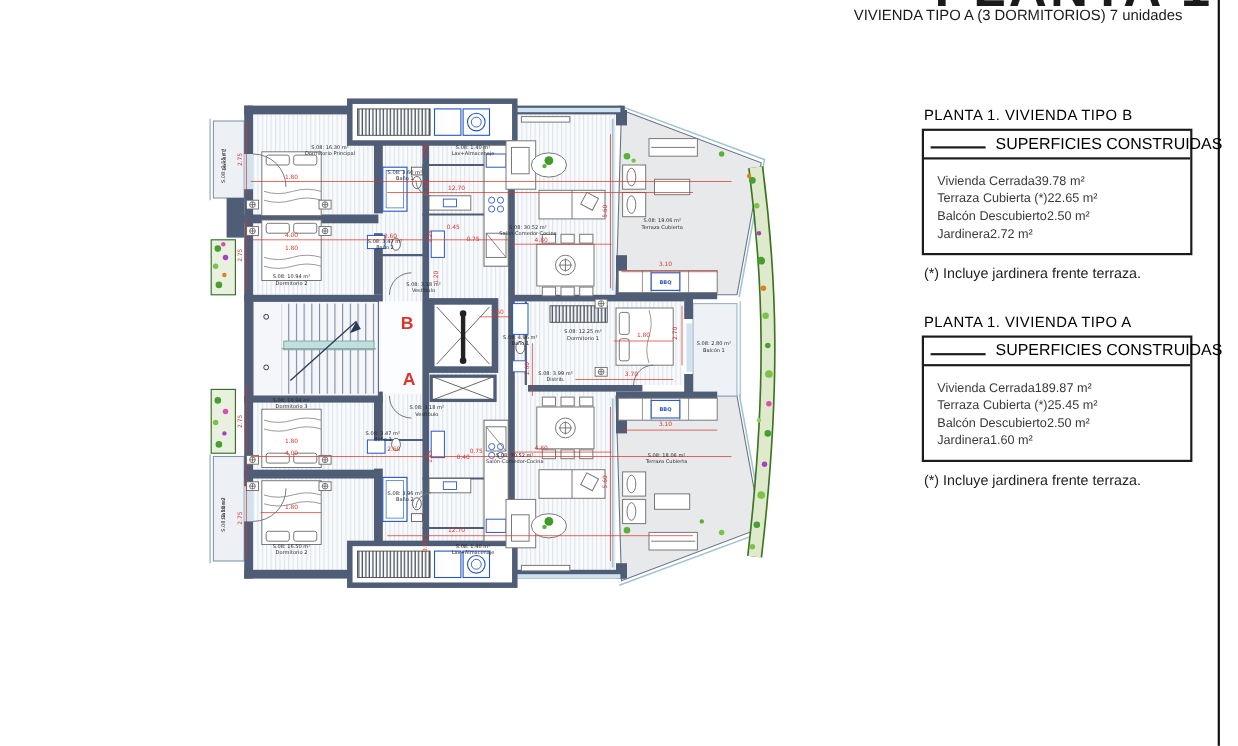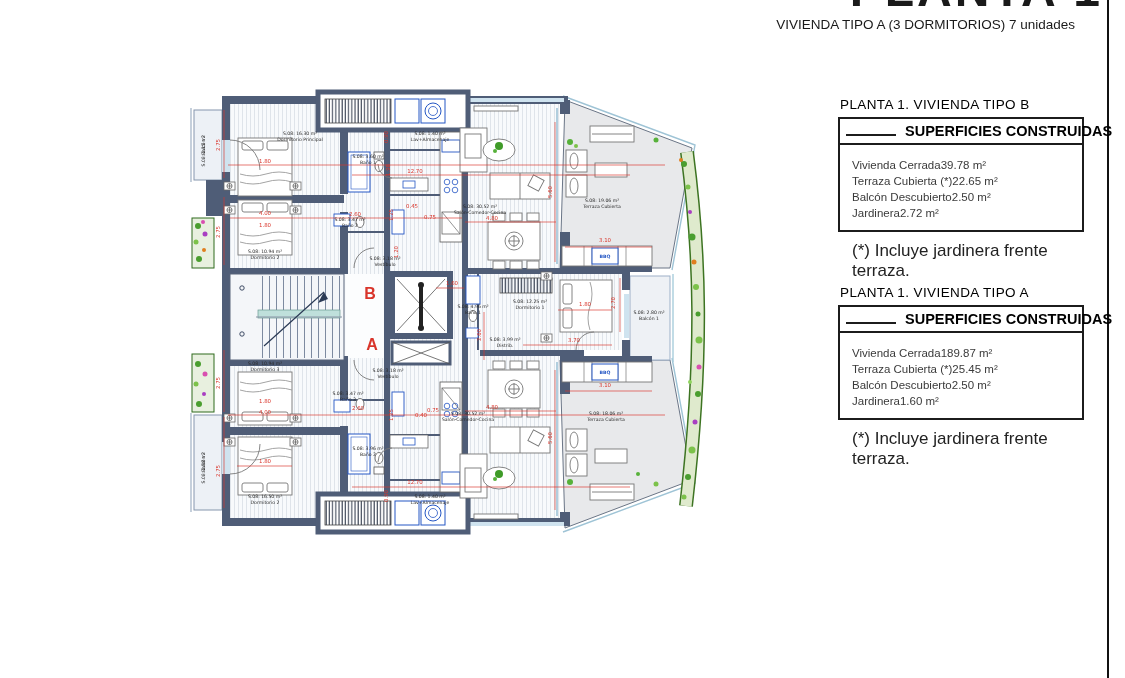--- a/index.html
+++ b/index.html
@@ -1,34 +1,34 @@
 <!DOCTYPE html>
 <html><head>
 <meta charset="utf-8">
 <style>
   html,body{margin:0;padding:0;}
   body{width:1125px;height:678px;overflow:hidden;background:#ffffff;position:relative;
        font-family:"Liberation Sans",sans-serif;color:#111;}
   
   .big-title{position:absolute;top:-38px;right:22px;font-size:48px;font-weight:bold;
              letter-spacing:3px;color:#1a1a1a;white-space:nowrap;}
-  .subtitles{position:absolute;top:17px;right:50px;text-align:center;font-size:13.5px;
+  .subtitles{position:absolute;top:6px;right:50px;text-align:center;font-size:13.5px;
              line-height:15px;color:#1a1a1a;}
   .sheet-line{position:absolute;left:1107px;top:0;width:2px;height:678px;background:#111;}
   
   .panel{position:absolute;left:838px;width:246px;}
   .panel-title{font-size:13.5px;letter-spacing:.4px;color:#000;margin:0 0 5px 2px;white-space:nowrap;}
   .box{border:2px solid #1c1c1c;background:#fff;}
-  .box-title{font-weight:bold;font-size:14.5px;text-align:center;color:#000;
+  .box-title{font-weight:normal;font-size:14.5px;text-align:center;color:#000;
              border-bottom:2px solid #1c1c1c;padding:4px 8px 4px 6px;white-space:nowrap;}
   .box-title::before{content:"";display:inline-block;width:50px;height:2px;background:#1c1c1c;
              margin-right:9px;vertical-align:baseline;}
   .rows{padding:12px 12px 9px 12px;}
   .row{display:flex;font-size:11.5px;line-height:16px;color:#3a3a3a;}
-  .note{margin:9px 0 0 14px;font-size:17px;color:#222;}
+  .note{margin:9px 0 0 2px;font-size:13px;color:#222;}
   
   #plan-svg{position:absolute;left:178px;top:82px;}
   .room-label{font-family:"DejaVu Sans",sans-serif;font-size:4.6px;fill:#2a2a2a;text-anchor:middle;}
   .dim{font-family:"DejaVu Sans",sans-serif;font-size:5.4px;fill:#d9352b;text-anchor:middle;}
   .unit-letter{font-family:"Liberation Sans",sans-serif;font-size:16px;font-weight:bold;
                fill:#d9352b;text-anchor:middle;}
   .bbq{font-family:"DejaVu Sans",sans-serif;font-size:4.6px;font-weight:bold;fill:#2456c4;text-anchor:middle;}
 </style>
 </head>
 <body>

